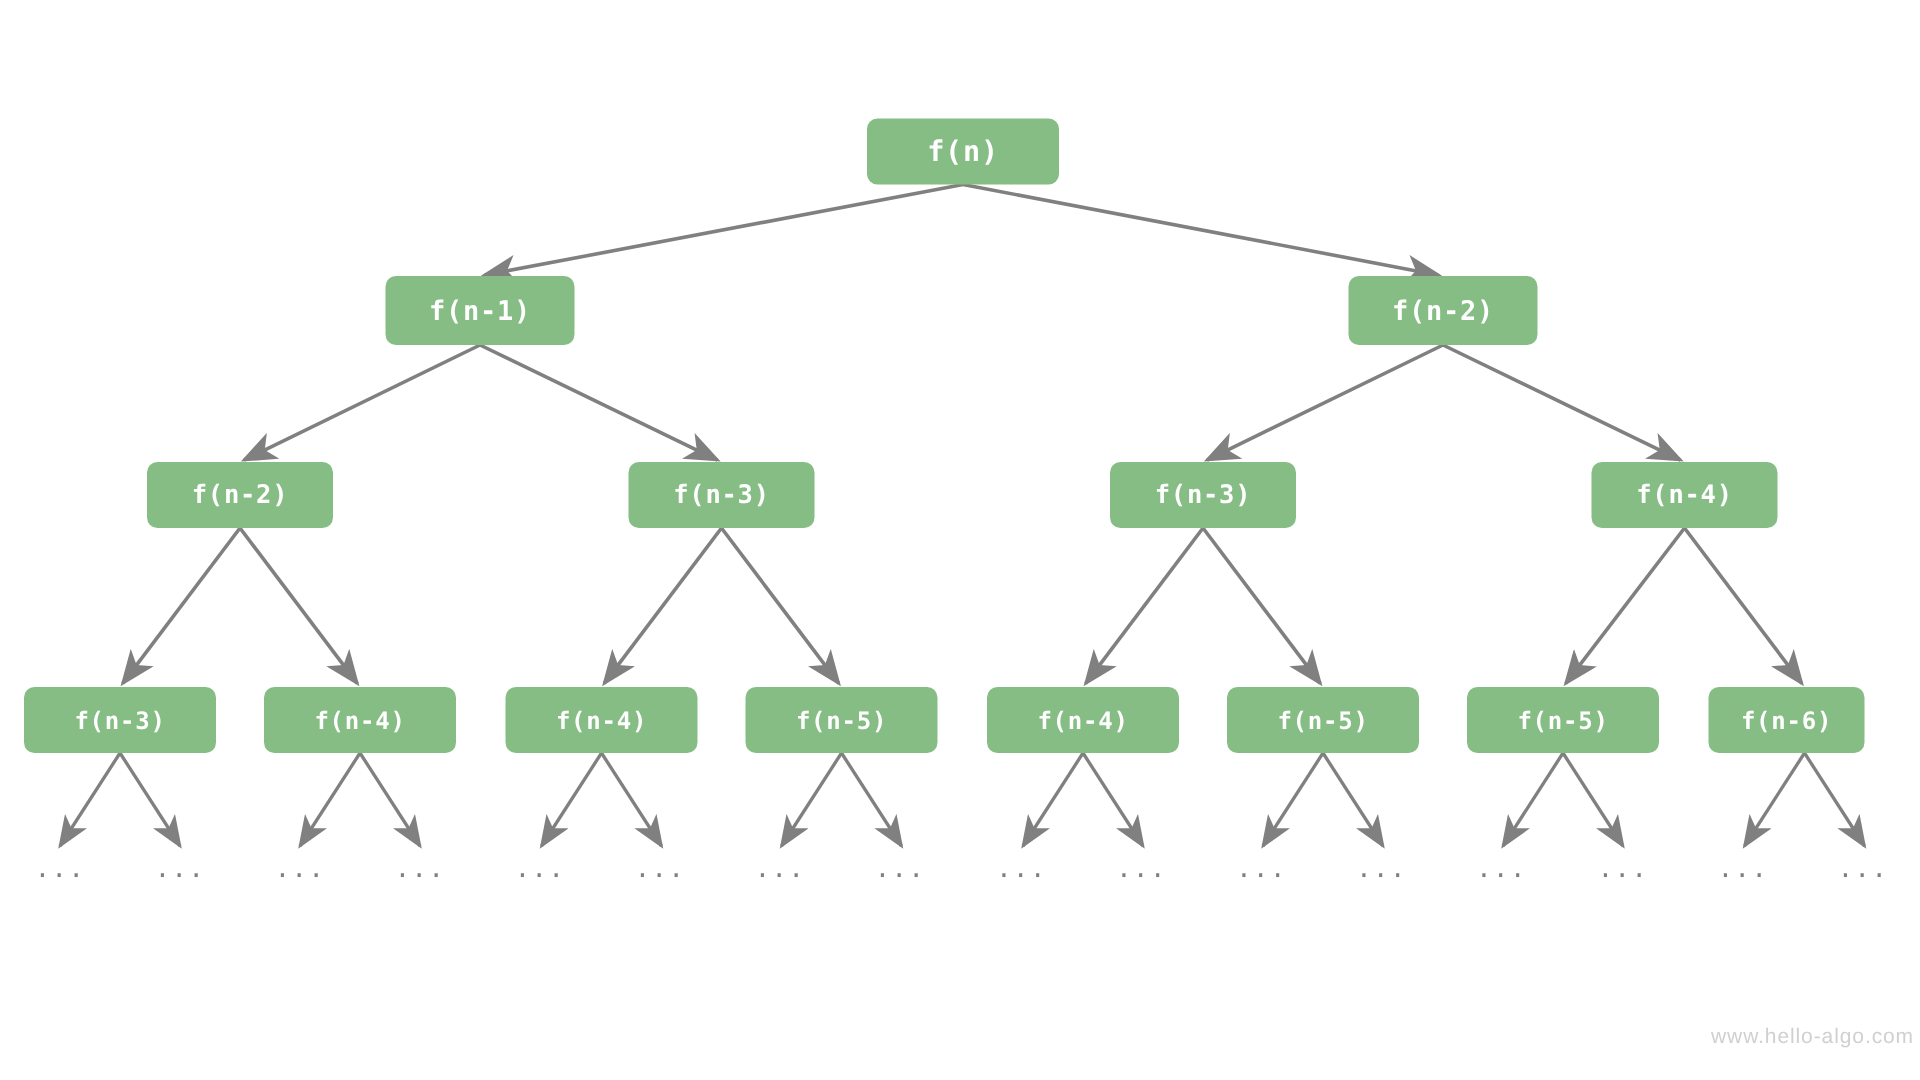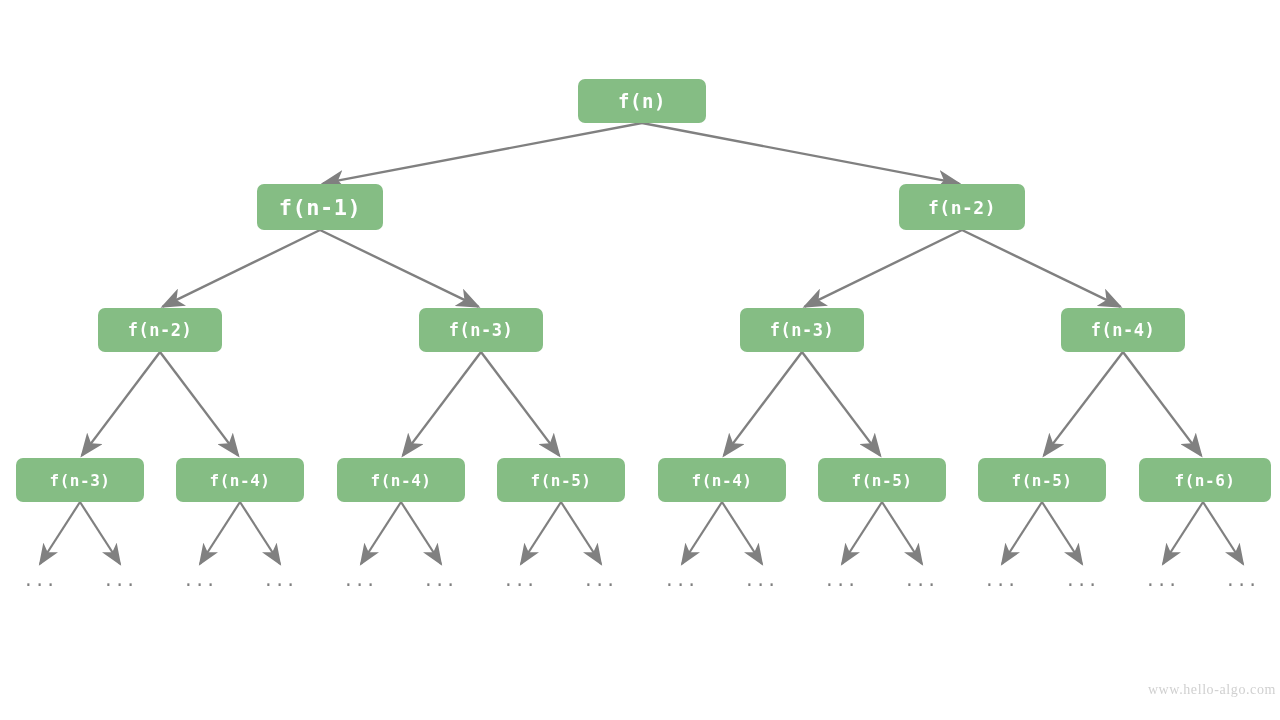--- a/index.html
+++ b/index.html
@@ -48,21 +48,21 @@
     letter-spacing: 1px;
     line-height: 1;
     transform: translate(-50%, -50%);
     white-space: nowrap;
   }
   #watermark {
     position: absolute;
     right: 22px;
     bottom: 22px;
     color: #d0d0d0;
-    font-family: Liberation Serif, serif;
+    font-family: Liberation Sans, sans-serif;
     font-size: 14px;
     letter-spacing: 0.6px;
     white-space: nowrap;
   }
 </style>
 </head>
 <body>
 
 <div id="canvas" style="background: rgb(255, 255, 255); padding-left: 18px;">
 
@@ -103,34 +103,34 @@
         <line x1="882" y1="502" x2="922" y2="564" stroke="#808080" stroke-width="2.2" marker-end="url(#arrowhead)"></line>
         <line x1="1042" y1="502" x2="1002" y2="564" stroke="#808080" stroke-width="2.2" marker-end="url(#arrowhead)"></line>
         <line x1="1042" y1="502" x2="1082" y2="564" stroke="#808080" stroke-width="2.2" marker-end="url(#arrowhead)"></line>
         <line x1="1203" y1="502" x2="1163" y2="564" stroke="#808080" stroke-width="2.2" marker-end="url(#arrowhead)"></line>
         <line x1="1203" y1="502" x2="1243" y2="564" stroke="#808080" stroke-width="2.2" marker-end="url(#arrowhead)"></line>
       </g>
   </svg>
 
   <div id="nodes-layer">
       <div class="node" style="left: 578px; top: 79px; width: 128px; height: 44px; font-size: 19px; background: rgb(133, 189, 132); color: rgb(255, 255, 255);">f(n)</div>
-      <div class="node" style="left: 257px; top: 184px; width: 126px; height: 46px; font-size: 22px; background: rgb(133, 189, 132); color: rgb(255, 255, 255);">f(n-1)</div>
+      <div class="node" style="left: 257px; top: 184px; width: 126px; height: 46px; font-size: 18px; background: rgb(133, 189, 132); color: rgb(255, 255, 255);">f(n-1)</div>
       <div class="node" style="left: 899px; top: 184px; width: 126px; height: 46px; font-size: 18px; background: rgb(133, 189, 132); color: rgb(255, 255, 255);">f(n-2)</div>
       <div class="node" style="left: 98px; top: 308px; width: 124px; height: 44px; font-size: 17px; background: rgb(133, 189, 132); color: rgb(255, 255, 255);">f(n-2)</div>
       <div class="node" style="left: 419px; top: 308px; width: 124px; height: 44px; font-size: 17px; background: rgb(133, 189, 132); color: rgb(255, 255, 255);">f(n-3)</div>
       <div class="node" style="left: 740px; top: 308px; width: 124px; height: 44px; font-size: 17px; background: rgb(133, 189, 132); color: rgb(255, 255, 255);">f(n-3)</div>
       <div class="node" style="left: 1061px; top: 308px; width: 124px; height: 44px; font-size: 17px; background: rgb(133, 189, 132); color: rgb(255, 255, 255);">f(n-4)</div>
       <div class="node" style="left: 16px; top: 458px; width: 128px; height: 44px; font-size: 16px; background: rgb(133, 189, 132); color: rgb(255, 255, 255);">f(n-3)</div>
       <div class="node" style="left: 176px; top: 458px; width: 128px; height: 44px; font-size: 16px; background: rgb(133, 189, 132); color: rgb(255, 255, 255);">f(n-4)</div>
       <div class="node" style="left: 337px; top: 458px; width: 128px; height: 44px; font-size: 16px; background: rgb(133, 189, 132); color: rgb(255, 255, 255);">f(n-4)</div>
       <div class="node" style="left: 497px; top: 458px; width: 128px; height: 44px; font-size: 16px; background: rgb(133, 189, 132); color: rgb(255, 255, 255);">f(n-5)</div>
       <div class="node" style="left: 658px; top: 458px; width: 128px; height: 44px; font-size: 16px; background: rgb(133, 189, 132); color: rgb(255, 255, 255);">f(n-4)</div>
       <div class="node" style="left: 818px; top: 458px; width: 128px; height: 44px; font-size: 16px; background: rgb(133, 189, 132); color: rgb(255, 255, 255);">f(n-5)</div>
       <div class="node" style="left: 978px; top: 458px; width: 128px; height: 44px; font-size: 16px; background: rgb(133, 189, 132); color: rgb(255, 255, 255);">f(n-5)</div>
-      <div class="node" style="left: 1139px; top: 458px; width: 132px; height: 44px; font-size: 16px; background: rgb(133, 189, 132); color: rgb(255, 255, 255);">f(n-6)</div>
+      <div class="node" style="left: 1139px; top: 458px; width: 104px; height: 44px; font-size: 16px; background: rgb(133, 189, 132); color: rgb(255, 255, 255);">f(n-6)</div>
     </div>
   <div id="ellipsis-layer">
       <div class="ellipsis" style="left: 40px; top: 585px; color: rgb(128, 128, 128);">···</div>
       <div class="ellipsis" style="left: 120px; top: 585px; color: rgb(128, 128, 128);">···</div>
       <div class="ellipsis" style="left: 200px; top: 585px; color: rgb(128, 128, 128);">···</div>
       <div class="ellipsis" style="left: 280px; top: 585px; color: rgb(128, 128, 128);">···</div>
       <div class="ellipsis" style="left: 360px; top: 585px; color: rgb(128, 128, 128);">···</div>
       <div class="ellipsis" style="left: 440px; top: 585px; color: rgb(128, 128, 128);">···</div>
       <div class="ellipsis" style="left: 520px; top: 585px; color: rgb(128, 128, 128);">···</div>
       <div class="ellipsis" style="left: 600px; top: 585px; color: rgb(128, 128, 128);">···</div>

